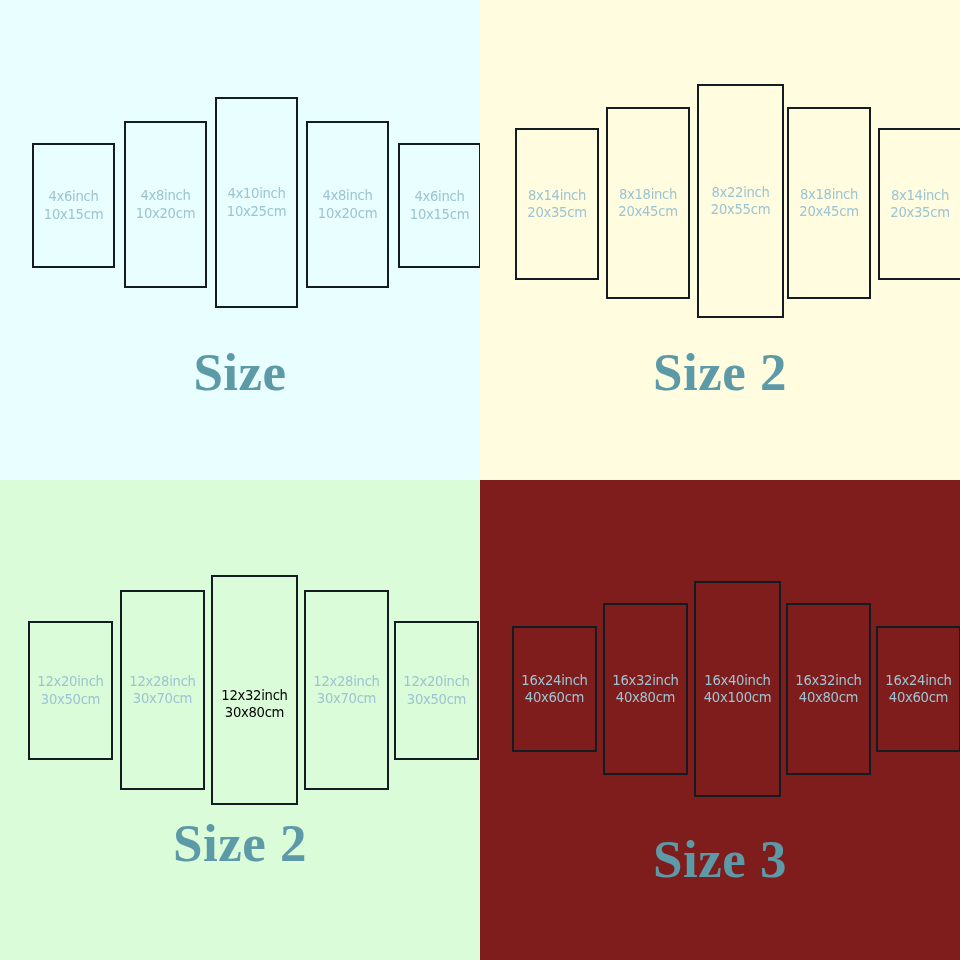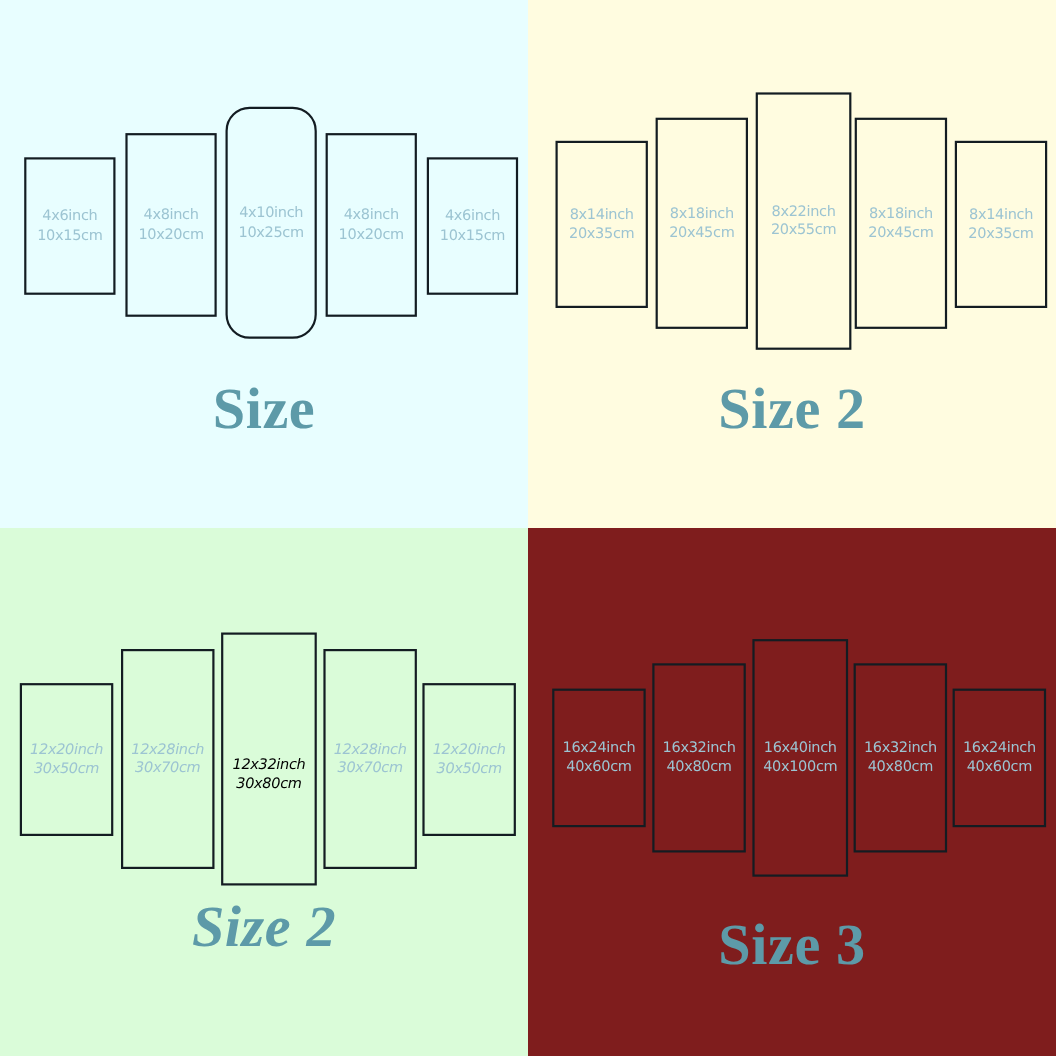--- a/index.html
+++ b/index.html
@@ -23,21 +23,21 @@
     height: 480px;
     overflow: hidden;
   }
   .q-tl { left: 0;   top: 0;   }
   .q-tr { left: 480px; top: 0; }
   .q-bl { left: 0;   top: 480px; }
   .q-br { left: 480px; top: 480px; }
 
   .panels {
     position: absolute;
-    left: 6px;
+    left: 16px;
     top: 0;
     width: 480px;
     height: 512px;
   }
   .panel {
     position: absolute;
     border: 2px solid #131c22;
     box-sizing: border-box;
     background: transparent;
     display: flex;
@@ -75,21 +75,21 @@
 
 <div id="page">
     <div class="quadrant q-tl" style="background: rgb(232, 254, 255);">
       <div class="panels">
         <div class="panel" style="left: 16px; top: 143px; width: 83px; height: 125px; border-color: rgb(19, 28, 34);">
           <div class="panel-label" style="color: rgb(156, 196, 210);"><span>4x6inch</span><span class="line2">10x15cm</span></div>
         </div>
         <div class="panel" style="left: 108px; top: 121px; width: 83px; height: 167px; border-color: rgb(19, 28, 34);">
           <div class="panel-label" style="color: rgb(156, 196, 210);"><span>4x8inch</span><span class="line2">10x20cm</span></div>
         </div>
-        <div class="panel" style="left: 199px; top: 97px; width: 83px; height: 211px; border-color: rgb(19, 28, 34); border-radius: 22px;">
+        <div class="panel" style="left: 199px; top: 97px; width: 83px; height: 211px; border-color: rgb(19, 28, 34);">
           <div class="panel-label" style="color: rgb(156, 196, 210);"><span>4x10inch</span><span class="line2">10x25cm</span></div>
         </div>
         <div class="panel" style="left: 290px; top: 121px; width: 83px; height: 167px; border-color: rgb(19, 28, 34);">
           <div class="panel-label" style="color: rgb(156, 196, 210);"><span>4x8inch</span><span class="line2">10x20cm</span></div>
         </div>
         <div class="panel" style="left: 382px; top: 143px; width: 83px; height: 125px; border-color: rgb(19, 28, 34);">
           <div class="panel-label" style="color: rgb(156, 196, 210);"><span>4x6inch</span><span class="line2">10x15cm</span></div>
         </div>
       </div>
       <div class="quad-title" style="color: rgb(93, 154, 168); top: 342px;">Size</div>
@@ -107,21 +107,21 @@
         </div>
         <div class="panel" style="left: 291px; top: 107px; width: 84px; height: 192px; border-color: rgb(19, 28, 34);">
           <div class="panel-label" style="color: rgb(156, 196, 210);"><span>8x18inch</span><span class="line2">20x45cm</span></div>
         </div>
         <div class="panel" style="left: 382px; top: 128px; width: 84px; height: 152px; border-color: rgb(19, 28, 34);">
           <div class="panel-label" style="color: rgb(156, 196, 210);"><span>8x14inch</span><span class="line2">20x35cm</span></div>
         </div>
       </div>
       <div class="quad-title" style="color: rgb(93, 154, 168); top: 342px;">Size 2</div>
     </div>
-    <div class="quadrant q-bl" style="background: rgb(218, 252, 217); font-style: italic;">
+    <div class="quadrant q-bl" style="background: rgb(218, 252, 217);">
       <div class="panels">
         <div class="panel" style="left: 12px; top: 141px; width: 85px; height: 139px; border-color: rgb(19, 28, 34);">
           <div class="panel-label" style="color: rgb(156, 196, 210);"><span>12x20inch</span><span class="line2">30x50cm</span></div>
         </div>
         <div class="panel" style="left: 104px; top: 110px; width: 85px; height: 200px; border-color: rgb(19, 28, 34);">
           <div class="panel-label" style="color: rgb(156, 196, 210);"><span>12x28inch</span><span class="line2">30x70cm</span></div>
         </div>
         <div class="panel" style="left: 195px; top: 95px; width: 87px; height: 230px; border-color: rgb(19, 28, 34);">
           <div class="panel-label" style="color: #000000; margin-top: 28px;"><span>12x32inch</span><span class="line2">30x80cm</span></div>
         </div>

